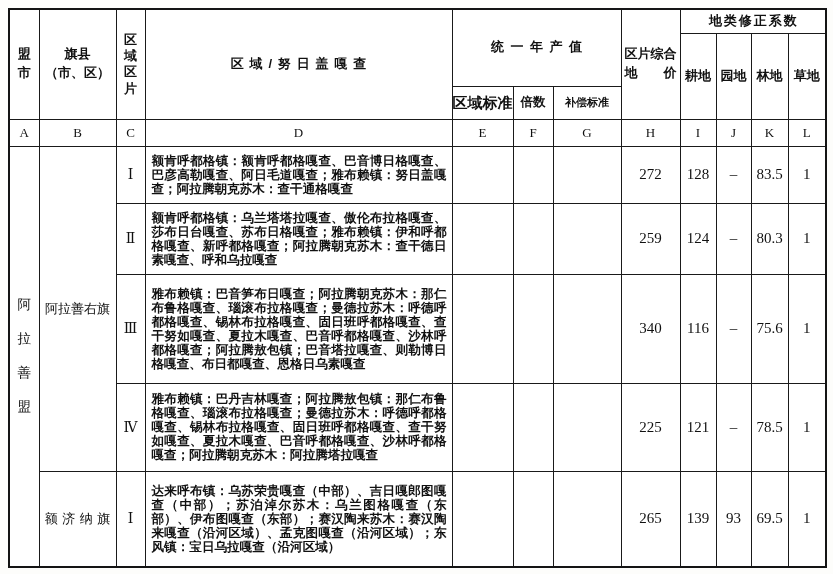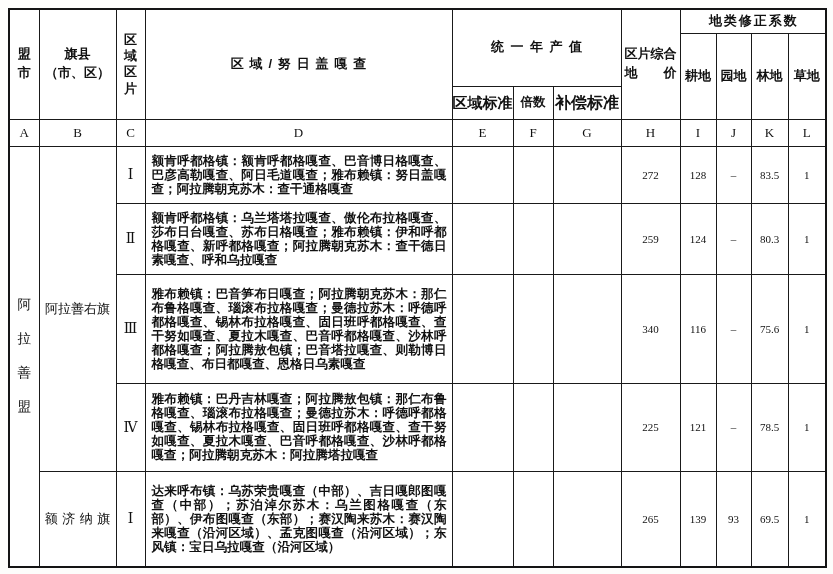--- a/index.html
+++ b/index.html
@@ -31,21 +31,21 @@
   .ls5  { letter-spacing:.5em;  margin-right:-.5em; }
   .ls45 { letter-spacing:.45em; margin-right:-.45em; }
   .ls15 { letter-spacing:.15em; margin-right:-.15em;text-align:right; }
   .ls35 { letter-spacing:.35em; margin-right:-.35em;font-family:Liberation Mono, monospace; }
   .zonecode-hdr { line-height:1.25; }
   
   .letter, .num {
     font-family:"Liberation Serif","DejaVu Serif",serif;
     font-size:13px;
   }
-  .num { font-size:11px; }
+  .num { font-size:15px; }
   
   .desc {
     font-size:12.6px; line-height:14px;
     text-align:justify; text-justify:inter-ideograph;
     padding:2px 5px 2px 6px; vertical-align:middle;font-weight:bold;
   }
   
   .league {
     font-size:13.5px; line-height:34px; white-space:pre-line;
   }
@@ -92,21 +92,21 @@
     <tr style="height:53px">
       <th rowspan="2" class="hdr">耕地</th>
       <th rowspan="2" class="hdr">园地</th>
       <th rowspan="2" class="hdr">林地</th>
       <th rowspan="2" class="hdr">草地</th>
     </tr>
 
     <tr style="height:33px">
       <th class="hdr" style="font-size:15px">区域标准</th>
       <th class="hdr" style="font-size:12.5px">倍数</th>
-      <th class="hdr" style="font-size:16px">补偿标准</th>
+      <th class="hdr" style="font-size:11px">补偿标准</th>
     </tr>
 
     <tr style="height:27px">
       <td class="letter">A</td>
       <td class="letter">B</td>
       <td class="letter">C</td>
       <td class="letter">D</td>
       <td class="letter">E</td>
       <td class="letter">F</td>
       <td class="letter">G</td>

